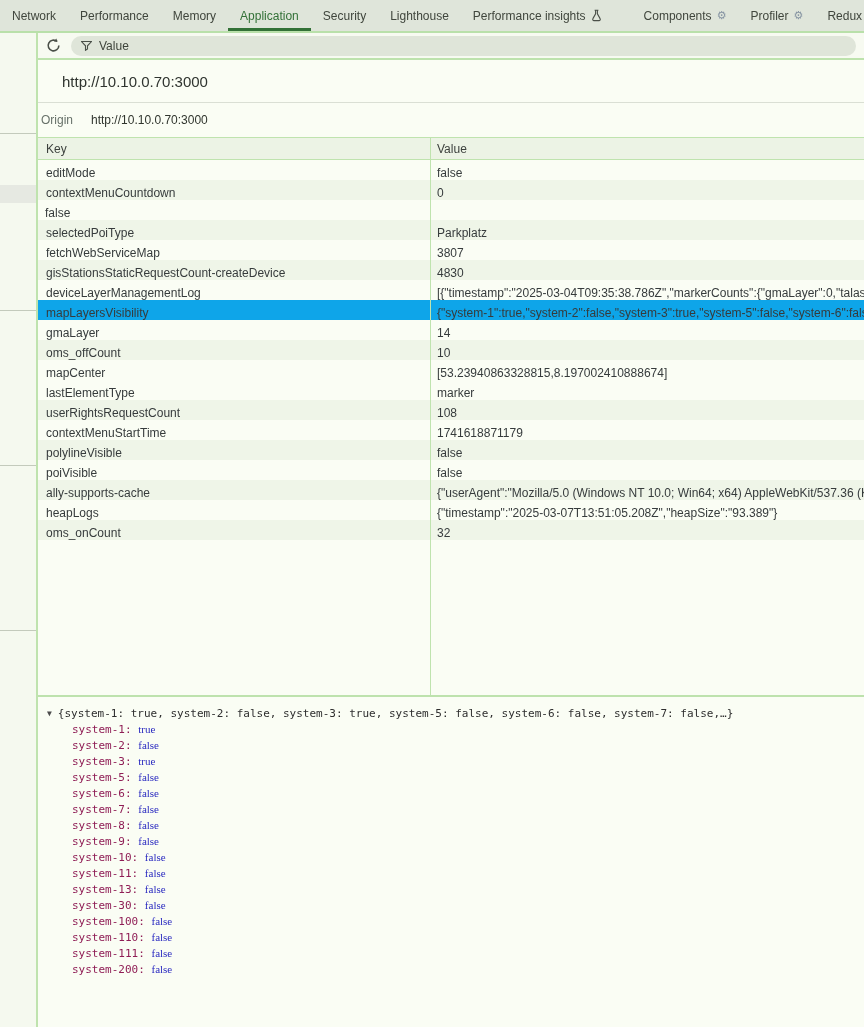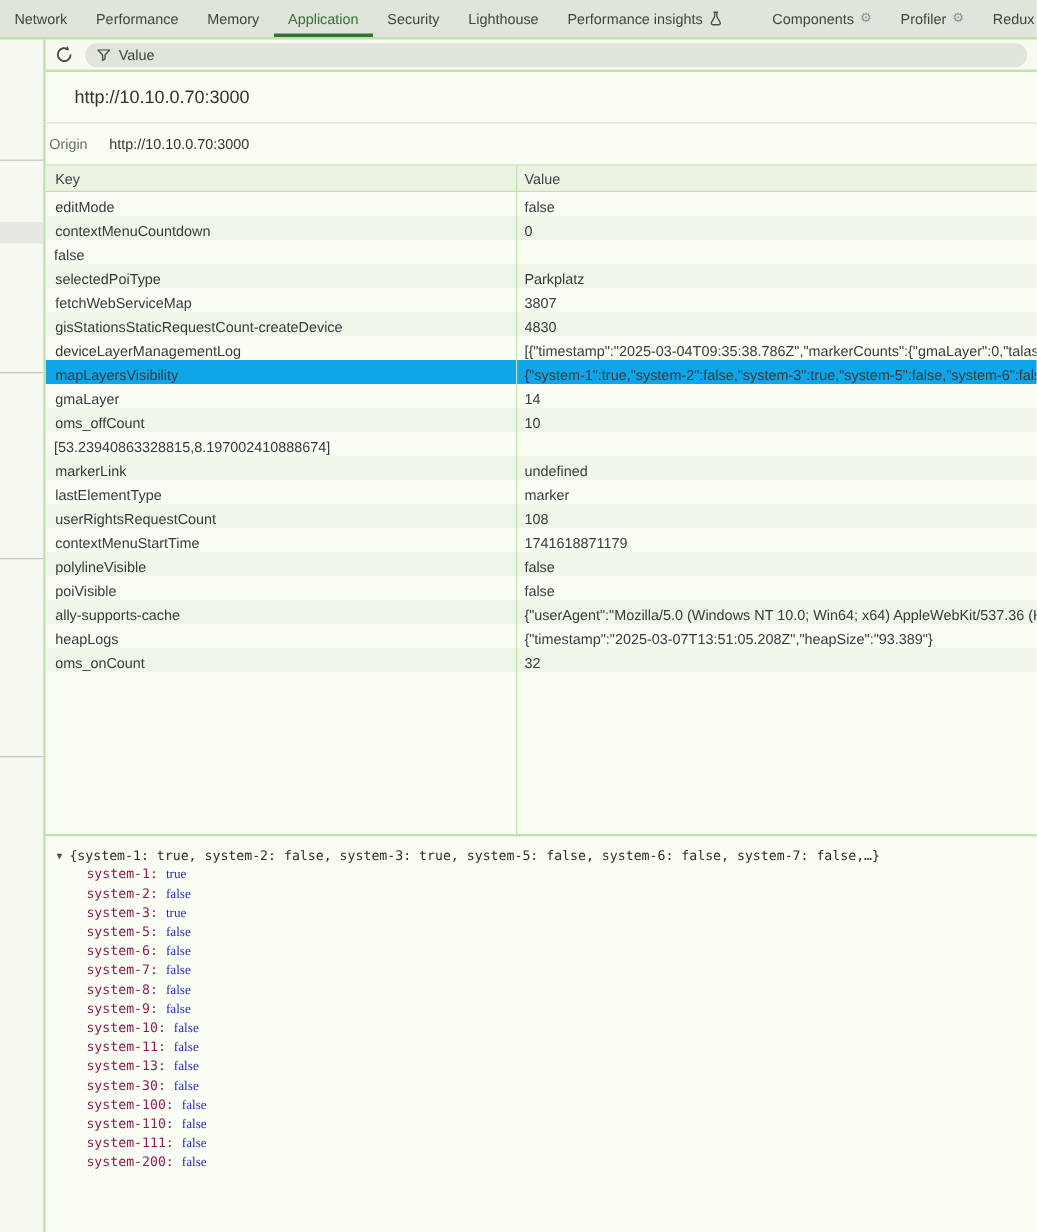--- a/index.html
+++ b/index.html
@@ -197,25 +197,22 @@
             </div>
             <div class="trow">
               <div class="cell-key">gmaLayer</div>
               <div class="cell-val">14</div>
             </div>
             <div class="trow alt">
               <div class="cell-key">oms_offCount</div>
               <div class="cell-val">10</div>
             </div>
             <div class="trow">
+              <div class="cell-key">mapCenter</div>
               <div class="cell-val">[53.23940863328815,8.197002410888674]</div>
-            </div>
-            <div class="trow alt">
-              <div class="cell-key">markerLink</div>
-              <div class="cell-val">undefined</div>
             </div>
             <div class="trow">
               <div class="cell-key">lastElementType</div>
               <div class="cell-val">marker</div>
             </div>
             <div class="trow alt">
               <div class="cell-key">userRightsRequestCount</div>
               <div class="cell-val">108</div>
             </div>
             <div class="trow">

